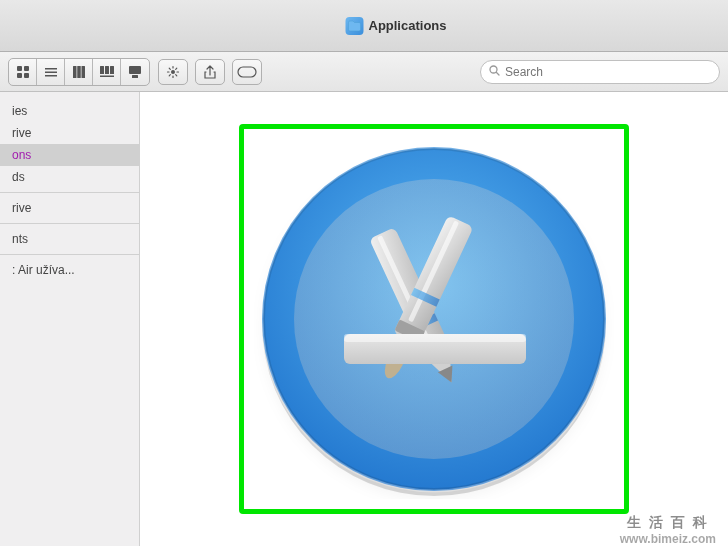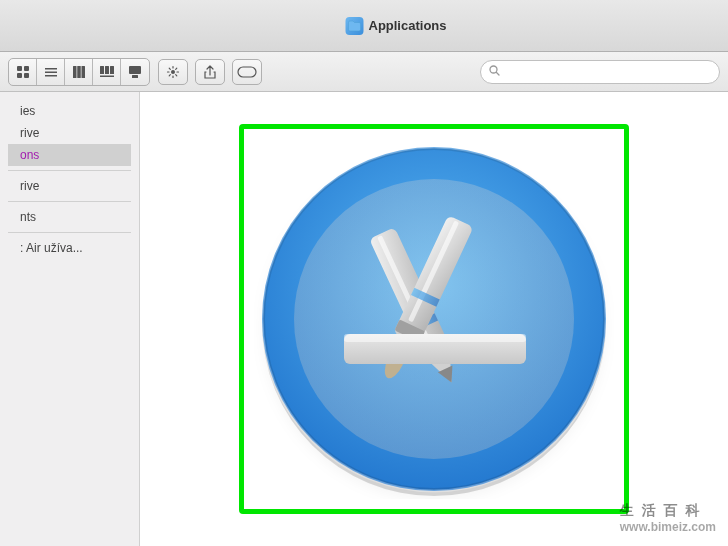--- a/index.html
+++ b/index.html
@@ -141,21 +141,21 @@
     .content-area {
       display: flex;
       flex: 1;
     }
 
     
     .sidebar {
       width: 140px;
       background: #f0eff0;
       border-right: 1px solid #d0d0d0;
-      padding: 8px 8px;
+      padding: 8px 0;
       display: flex;
       flex-direction: column;
     }
 
     .sidebar-item {
       padding: 4px 12px;
       font-size: 12px;
       color: #444;
       cursor: pointer;
       white-space: nowrap;
@@ -202,26 +202,26 @@
 
     
     .appstore-icon {
       width: 360px;
       height: 360px;
     }
 
     
     .watermark {
       position: absolute;
-      bottom: 12px;
+      bottom: 0;
       right: 12px;
       font-size: 14px;
       color: rgba(0,0,0,0.45);
       font-weight: bold;
-      text-align: left;
+      text-align: center;
       pointer-events: none;
     }
 
     .watermark-sub {
       font-size: 12px;
       color: rgba(0,0,0,0.35);
     }
 
     
     .watermark-cn {
@@ -305,34 +305,38 @@
       </svg>
     </div>
 
     <div class="search-bar">
       <span class="search-icon-svg">
         <svg width="11" height="11" viewBox="0 0 11 11" fill="none" stroke="#999" stroke-width="1.3">
           <circle cx="4.5" cy="4.5" r="3.5"></circle>
           <line x1="7.5" y1="7.5" x2="10" y2="10" stroke-linecap="round"></line>
         </svg>
       </span>
+      <input class="search-input" type="text" placeholder="Search" style="">
     </div>
   </div>
 
   <div class="content-area">
 
     <div class="sidebar">
       <div class="sidebar-item">
         <span>ies</span>
       </div>
       <div class="sidebar-item">
         <span>rive</span>
       </div>
       <div class="sidebar-item active">
         <span>ons</span>
+      </div>
+      <div class="sidebar-item">
+        <span>ds</span>
       </div>
       <div class="sidebar-divider"></div>
       <div class="sidebar-item">
         <span>rive</span>
       </div>
       <div class="sidebar-divider"></div>
       <div class="sidebar-item">
         <span>nts</span>
       </div>
       <div class="sidebar-divider"></div>

